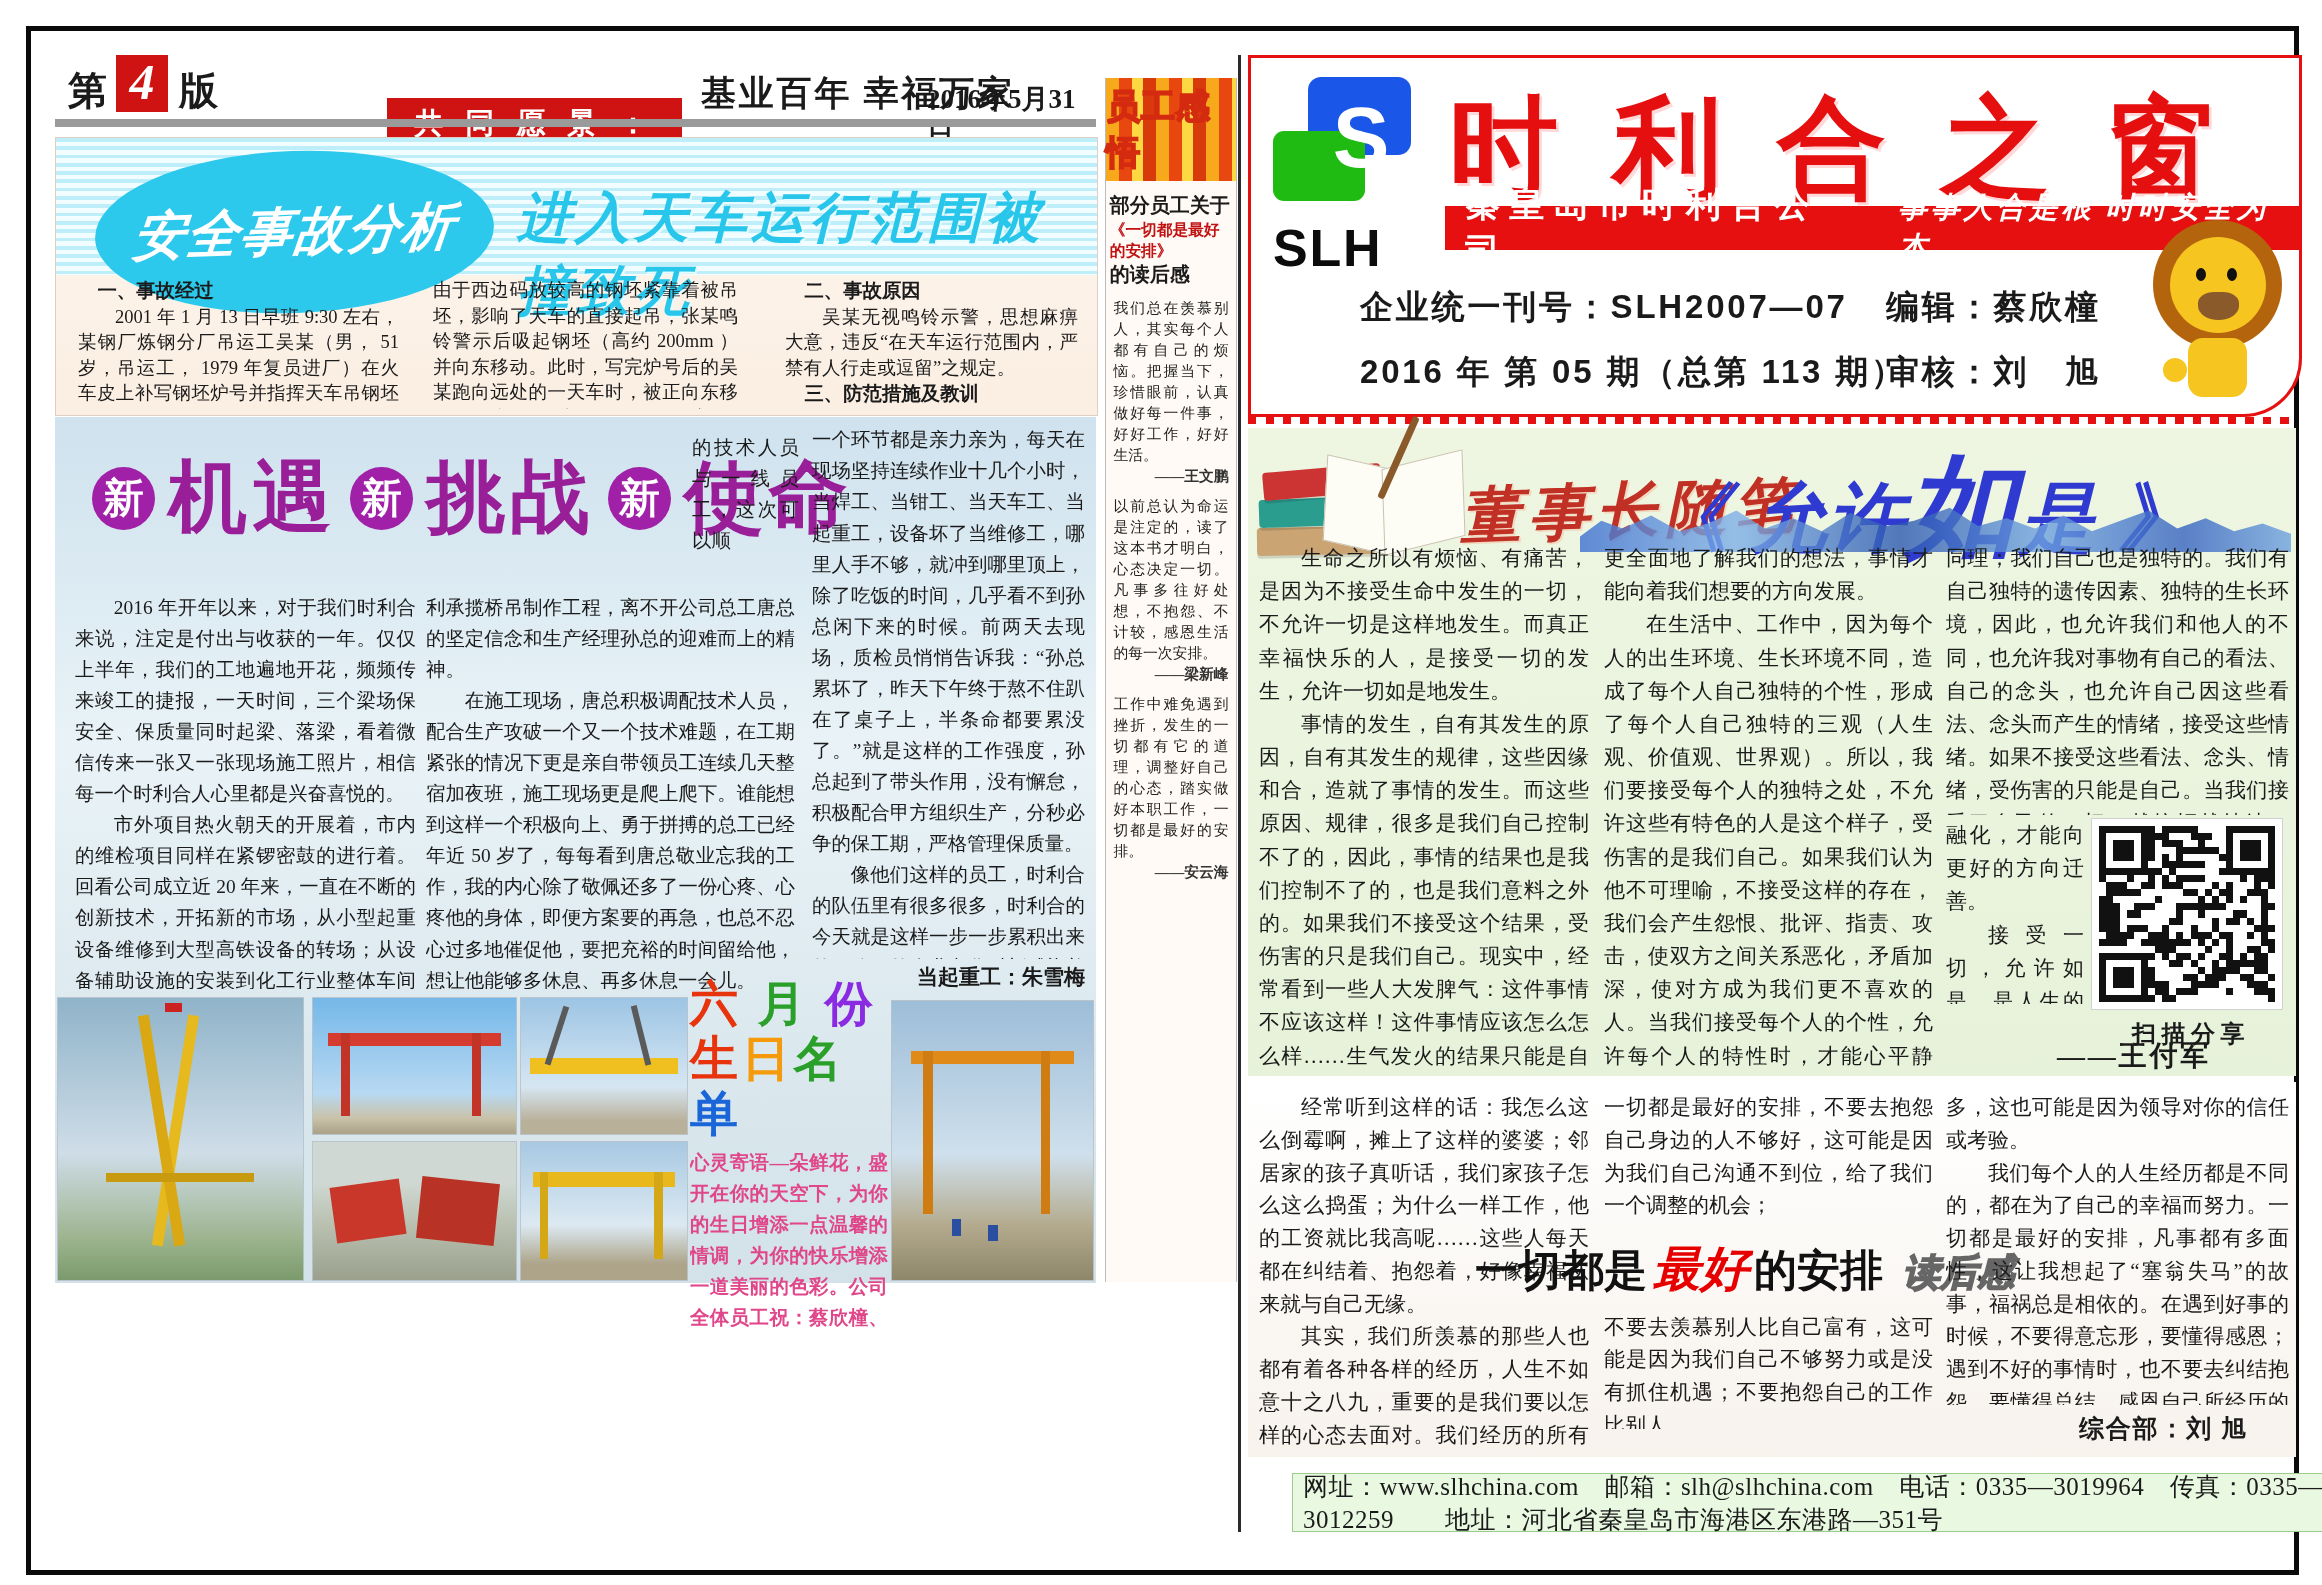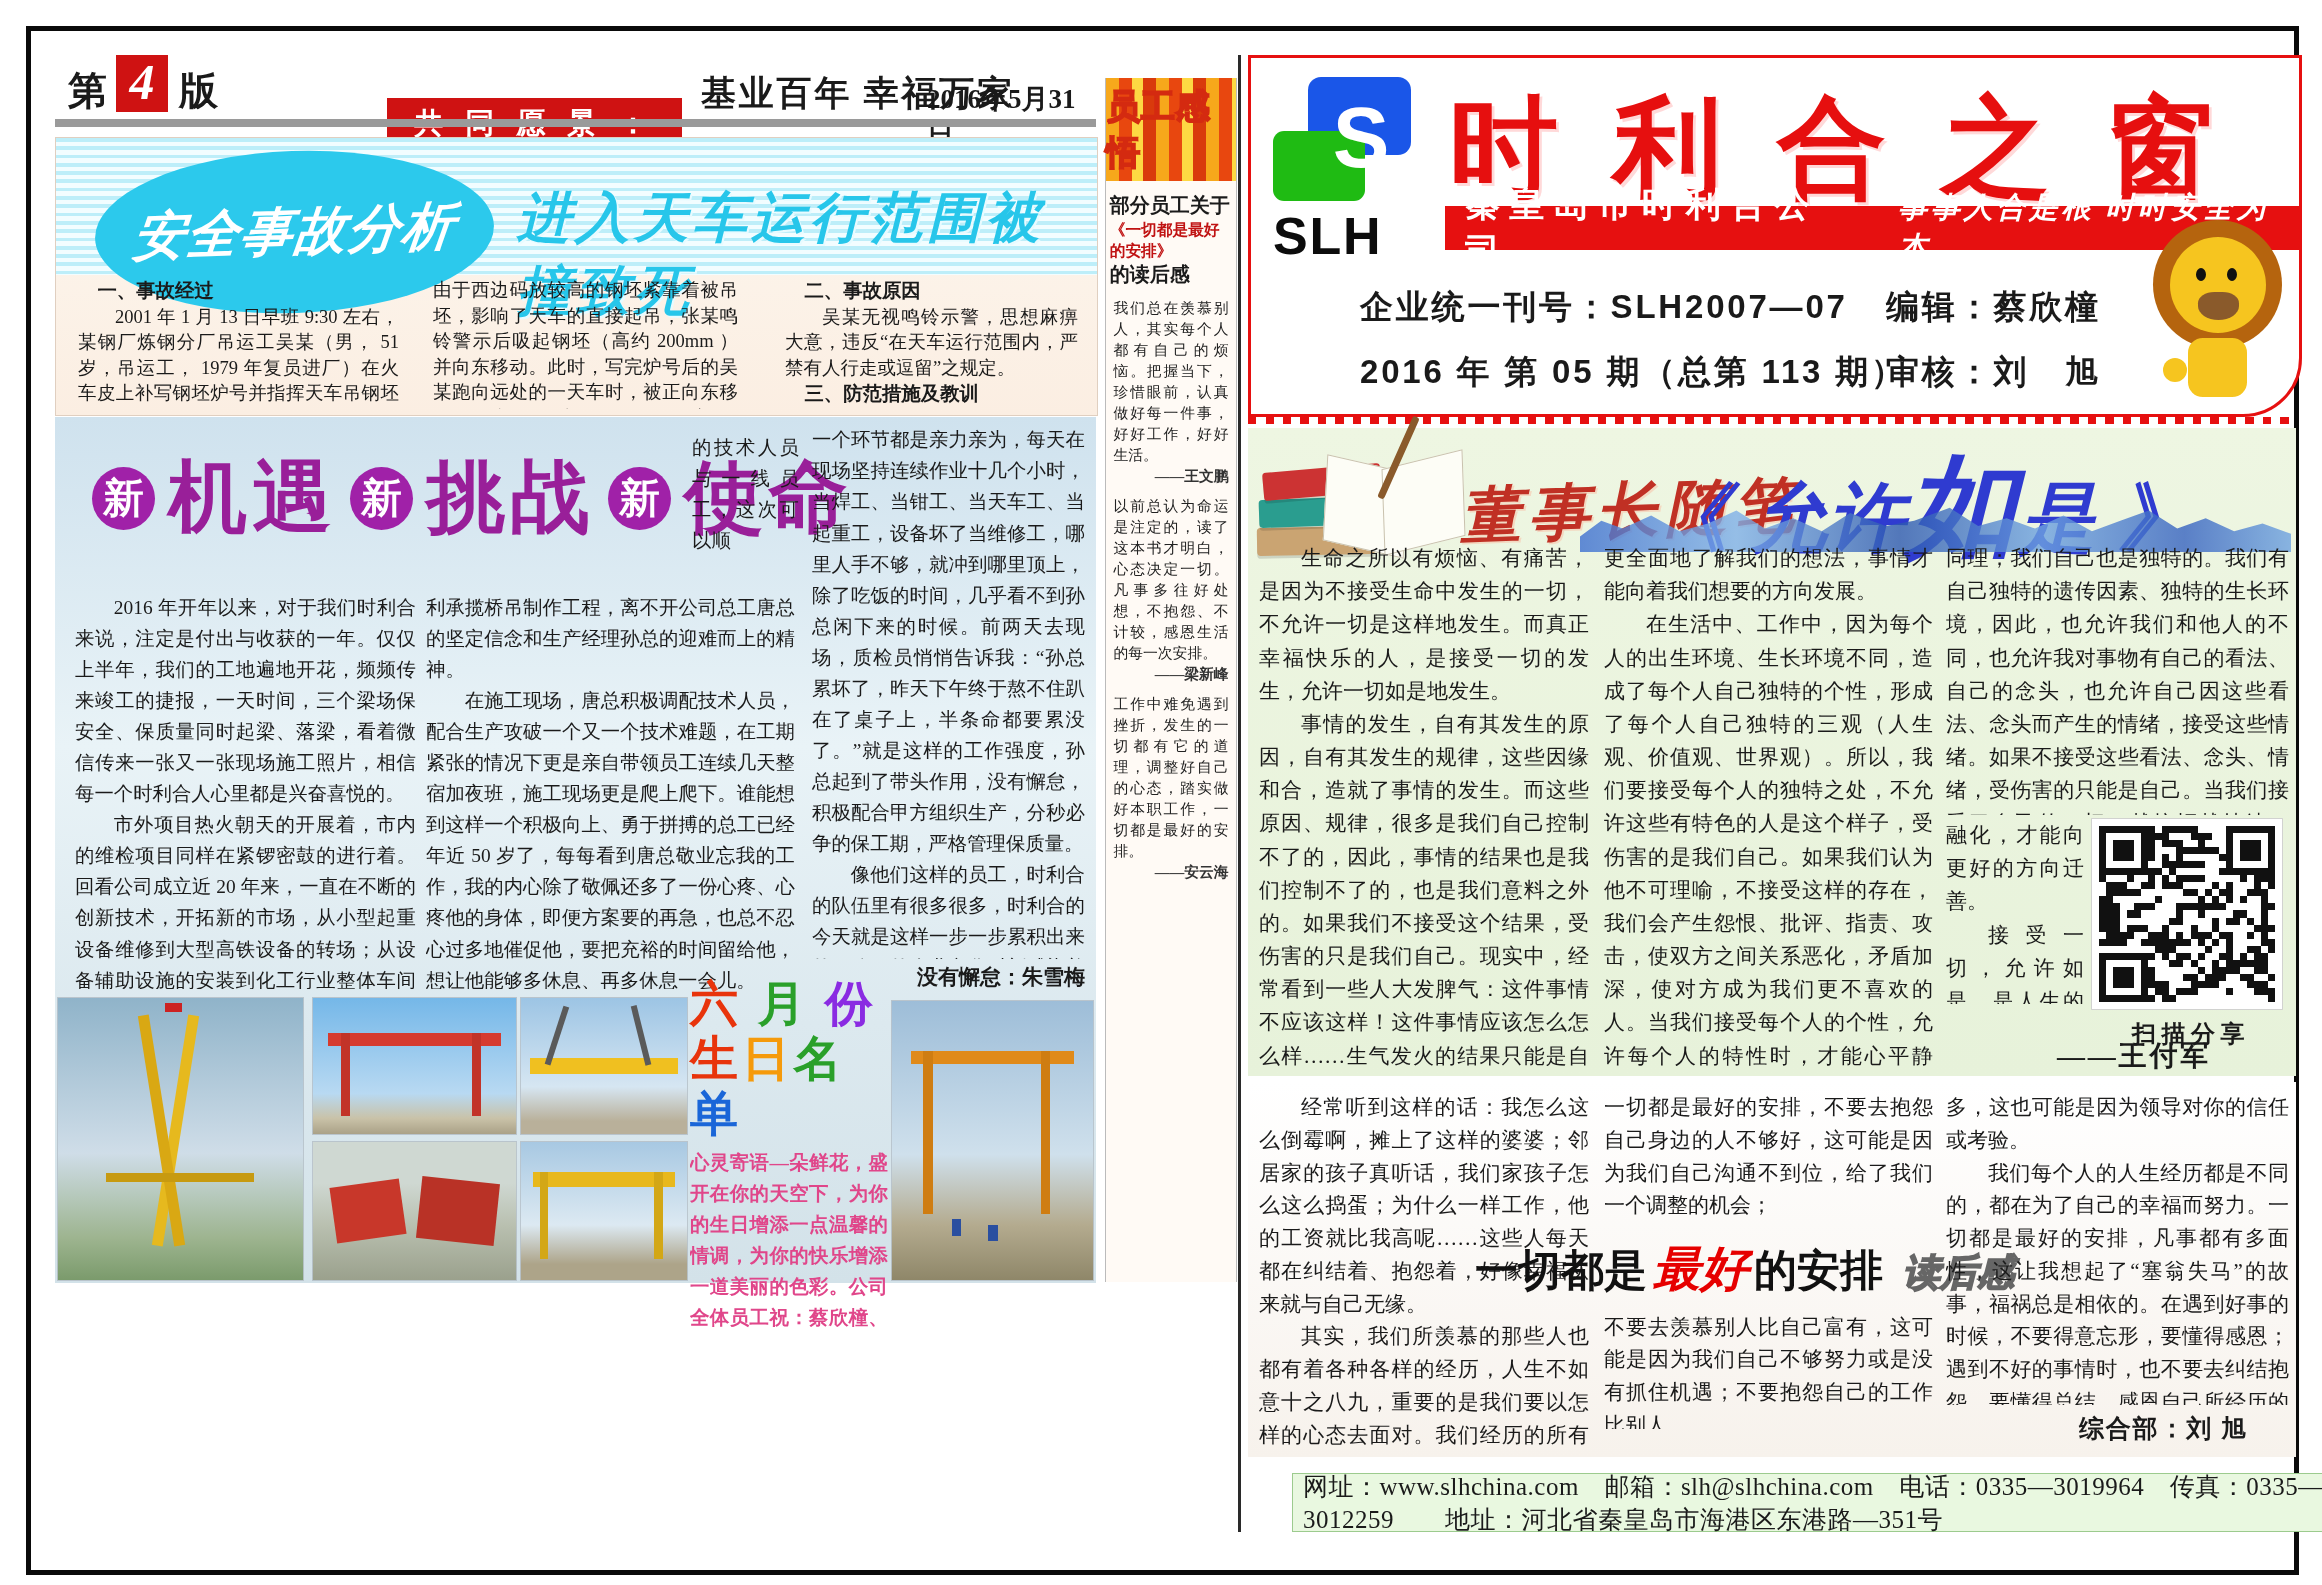--- a/index.html
+++ b/index.html
@@ -69,21 +69,21 @@
   .paper-name{color:#e60f0f;font-size:109px;font-weight:900;letter-spacing:55px;white-space:nowrap;
               text-shadow:2.8px 2.8px 0 #ffd9d9;}
   .redbar{background:#e61010;color:#fff;display:flex;align-items:center;}
   .redbar .co{font-size:35px;font-weight:bold;letter-spacing:9.2px;padding-left:20px;}
   .redbar .mo{font-size:29px;font-style:italic;font-weight:bold;letter-spacing:3.7px;margin-left:37px;}
   .mast-info{font-size:33px;font-weight:bold;letter-spacing:2.8px;}
   .slh-logo .blue{position:absolute;left:35px;top:0;width:103px;height:78px;background:#1a56e8;border-radius:13px;}
   .slh-logo .green{position:absolute;left:0;top:54px;width:92px;height:70px;background:#1fbb13;border-radius:11px;}
   .slh-logo .sch{position:absolute;left:37px;top:5.5px;width:102px;text-align:center;color:#fff;
                  font-size:85px;font-weight:900;line-height:111px;}
-  .slh-text{position:absolute;left:0;top:129px;font-size:52px;font-weight:900;letter-spacing:1.8px;color:#0c0c0c;}
+  .slh-text{position:absolute;left:0;top:141px;font-size:52px;font-weight:900;letter-spacing:1.8px;color:#0c0c0c;}
 
   
   .lion i{position:absolute;border-radius:50%;}
   .lion .mane{left:9.2px;top:0;width:129px;height:129px;background:#b5640e;}
   .lion .face{left:26px;top:16.6px;width:96px;height:96px;background:#f6c51f;}
   .lion .eye{width:10px;height:13px;background:#111;}
   .lion .muzzle{left:54px;top:72px;width:41px;height:28px;background:#8a5a2b;border-radius:40% 40% 50% 50%;}
   .lion .body{left:44px;top:118px;width:59px;height:59px;background:#f6c51f;border-radius:14.8px;}
   .lion .paw{left:18.5px;top:138px;width:24px;height:24px;background:#f6c51f;}
 
@@ -182,21 +182,21 @@
   </div>
   <div class="abs col" style="left:371px;top:175px;width:369px;height:397px;">
     <p class="noind">利承揽桥吊制作工程，离不开公司总工唐总的坚定信念和生产经理孙总的迎难而上的精神。</p>
     <p>在施工现场，唐总积极调配技术人员，配合生产攻破一个又一个技术难题，在工期紧张的情况下更是亲自带领员工连续几天整宿加夜班，施工现场更是爬上爬下。谁能想到这样一个积极向上、勇于拼搏的总工已经年近 50 岁了，每每看到唐总敬业忘我的工作，我的内心除了敬佩还多了一份心疼、心疼他的身体，即便方案要的再急，也总不忍心过多地催促他，要把充裕的时间留给他，想让他能够多休息、再多休息一会儿。</p>
 
   </div>
   <div class="abs col" style="left:757px;top:7.4px;width:273px;height:535px;">
     <p class="noind">一个环节都是亲力亲为，每天在现场坚持连续作业十几个小时，当焊工、当钳工、当天车工、当起重工，设备坏了当维修工，哪里人手不够，就冲到哪里顶上，除了吃饭的时间，几乎看不到孙总闲下来的时候。前两天去现场，质检员悄悄告诉我：“孙总累坏了，昨天下午终于熬不住趴在了桌子上，半条命都要累没了。”就是这样的工作强度，孙总起到了带头作用，没有懈怠，积极配合甲方组织生产，分秒必争的保工期，严格管理保质量。</p>
     <p>像他们这样的员工，时利合的队伍里有很多很多，时利合的今天就是这样一步一步累积出来的。公司的企业文化时刻感染着大家，在市场竞争激烈的情况下，我们仍然坚持着时利合的精神 --- 百折不挠，翻越着一个又一个新的高峰，占领一个又一个新的领域。愿时利合“基业百年，幸福万家”。</p>
   </div>
-  <b class="abs feat-sig" style="left:757px;top:546px;width:273px;">没有懈怠：朱雪梅</b>
+  <b class="abs feat-sig" style="left:757px;top:546px;width:273px;">当起重工：朱雪梅</b>
 
   <div class="photo" style="left:1.8px;top:580px;width:247px;height:284px;background:linear-gradient(180deg,#8fb3c9,#cfdde8 55%,#9db48f 85%,#7a9a6b);">
     <i style="left:46%;top:6%;width:11px;height:82%;background:#e6b91e;transform:rotate(9deg);"></i>
     <i style="left:40%;top:6%;width:11px;height:82%;background:#d9a813;transform:rotate(-9deg);"></i>
     <i style="left:20%;top:62%;width:60%;height:9.2px;background:#c79a10;"></i>
     <i style="left:44%;top:2%;width:16.6px;height:9.2px;background:#cc2222;"></i>
   </div>
   <div class="photo" style="left:257px;top:580px;width:205px;height:138px;background:linear-gradient(180deg,#74b7e8,#b8d9f2 70%,#c9c2a8 88%,#a89f85);">
     <i style="left:8%;top:26%;width:84%;height:13px;background:#d63b2f;"></i>
     <i style="left:14%;top:26%;width:9.2px;height:60%;background:#c23328;"></i>

